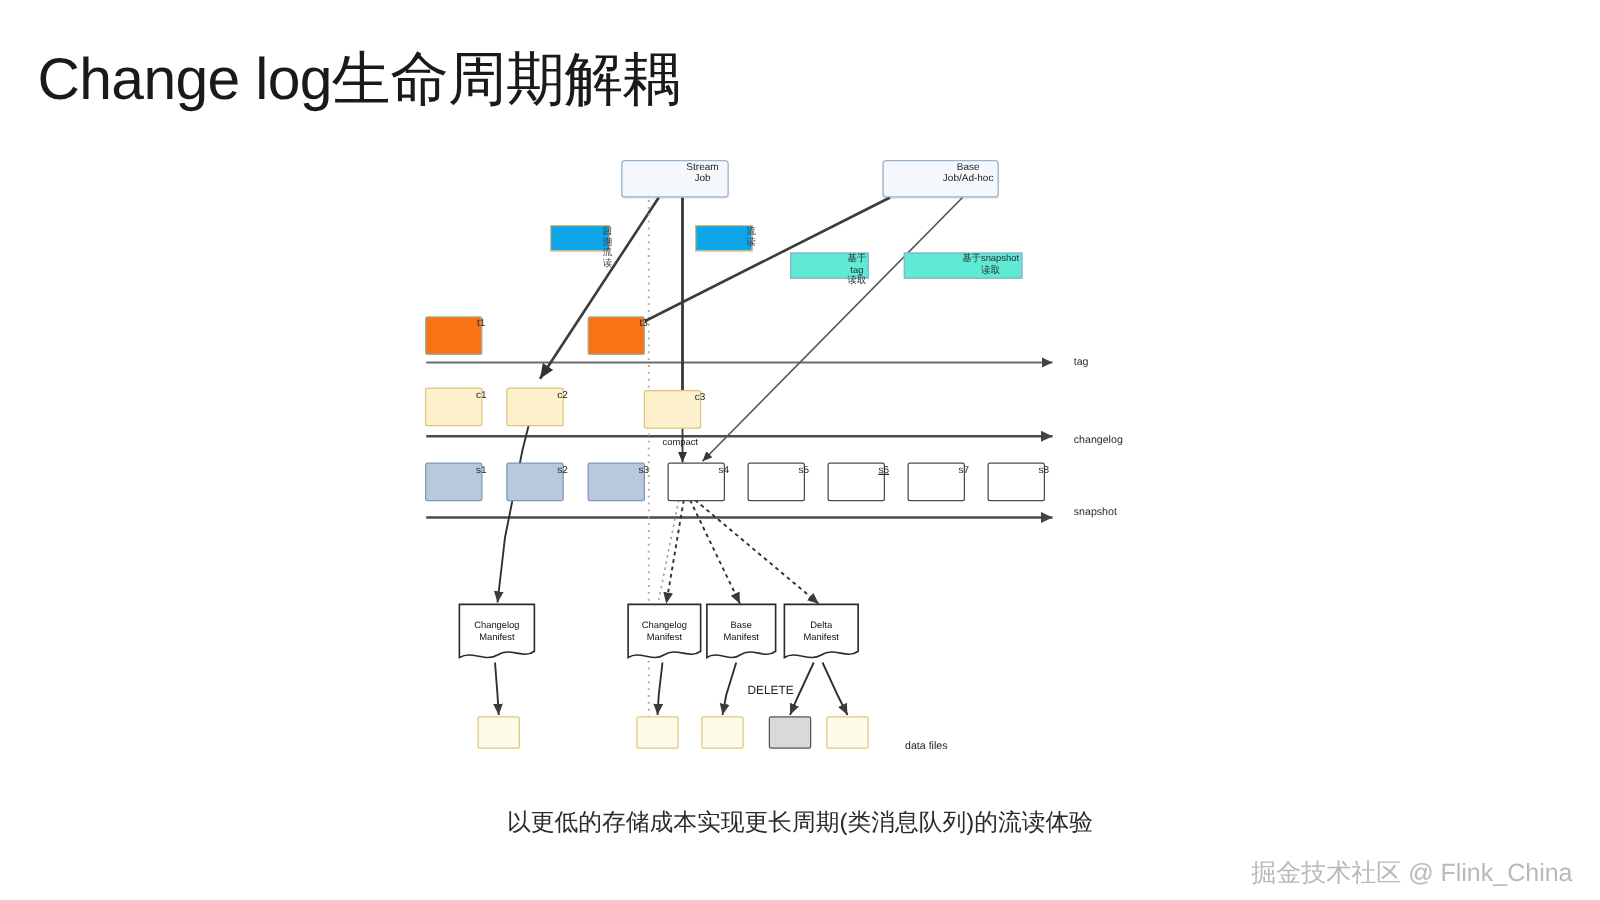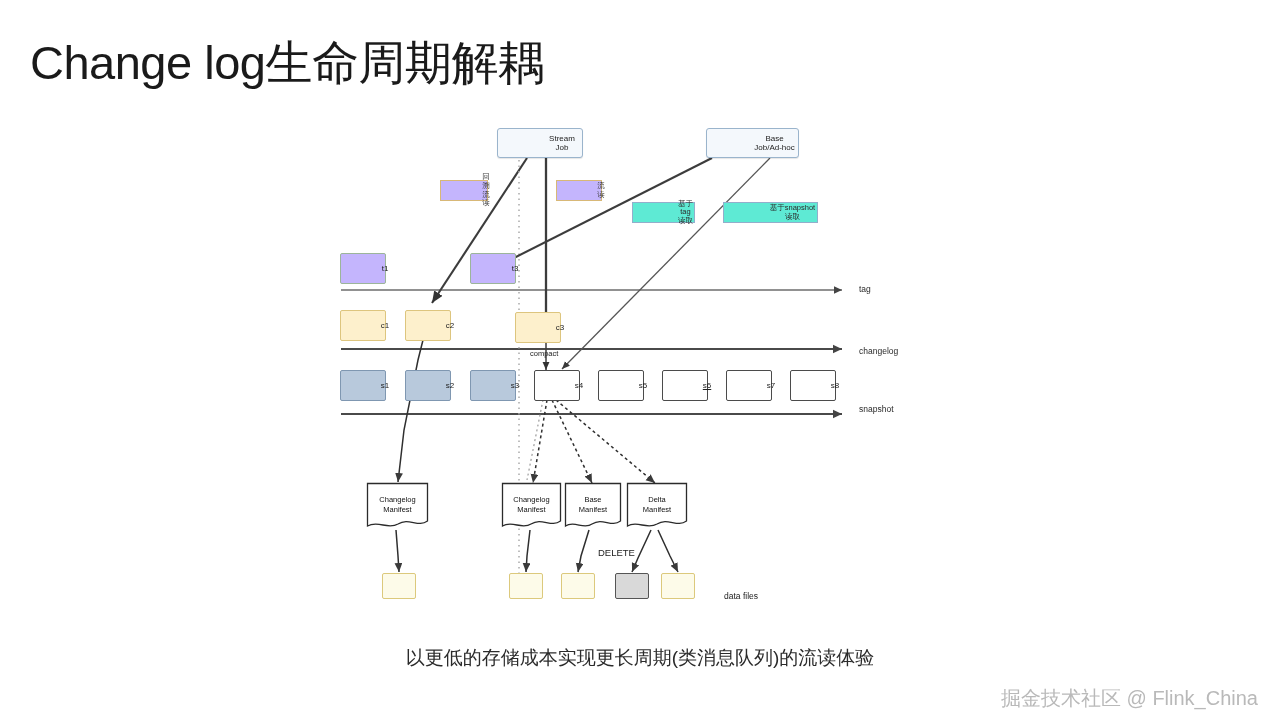--- a/index.html
+++ b/index.html
@@ -26,54 +26,53 @@
     font-family: "Liberation Sans", sans-serif;
   }
 
   
   #diagram { position: absolute; left: 0; top: 0; width: 1280px; height: 720px; }
 
   
   .node {
     position: absolute;
     display: flex;
-    align-items: center;
     justify-content: center;
     text-align: center;
     line-height: 1.15;
     color: #222;
     padding-left: 44px;
   }
 
   .job-box {
     background: #f4f8fc;
     border: 1px solid #9ab4cc;
     border-radius: 3px;
     font-size: 8px;
     box-shadow: 0 1px 1px rgba(0,0,0,.10);
   }
 
   .tagbox-orange {
-    background: #c4b5fd;
+    background: #0ea5e9;
     border: 1px solid #d8b877;
     font-size: 7.5px;
     color: #3b3b3b;
   }
   .tagbox-blue {
     background: #5eead4;
     border: 1px solid #93aecb;
     font-size: 7.5px;
     color: #2c2c2c;
   }
 
   .cell {
     font-size: 8px;
     border-radius: 2px;
   }
-  .cell-tag      { background: #c4b5fd; border: 1px solid #9cb59a; }
+  .cell-tag      { background: #f97316; border: 1px solid #9cb59a; }
   .cell-change   { background: #fdf0cc; border: 1px solid #ddc57e; }
   .cell-snap-on  { background: #b8c9dc; border: 1px solid #7f97b1; }
   .cell-snap-off { background: #ffffff; border: 1px solid #4b4b4b; }
 
   .axis-label {
     position: absolute;
     font-size: 8.5px;
     color: #2a2a2a;
     white-space: nowrap;
   }

